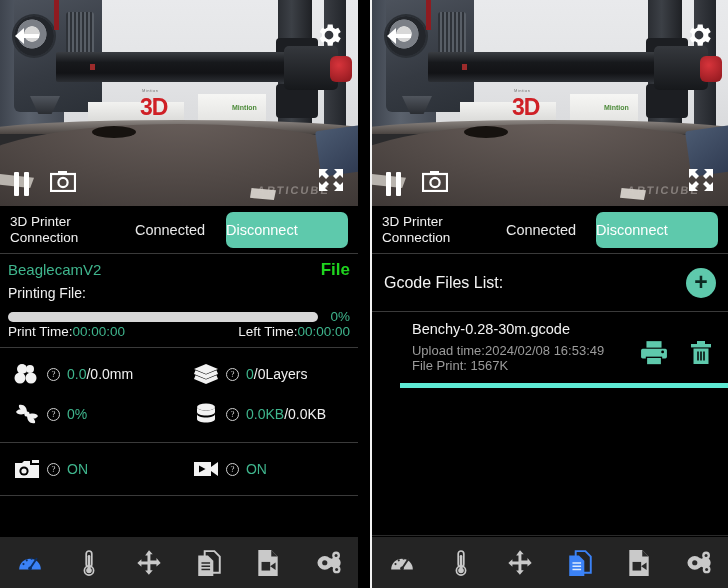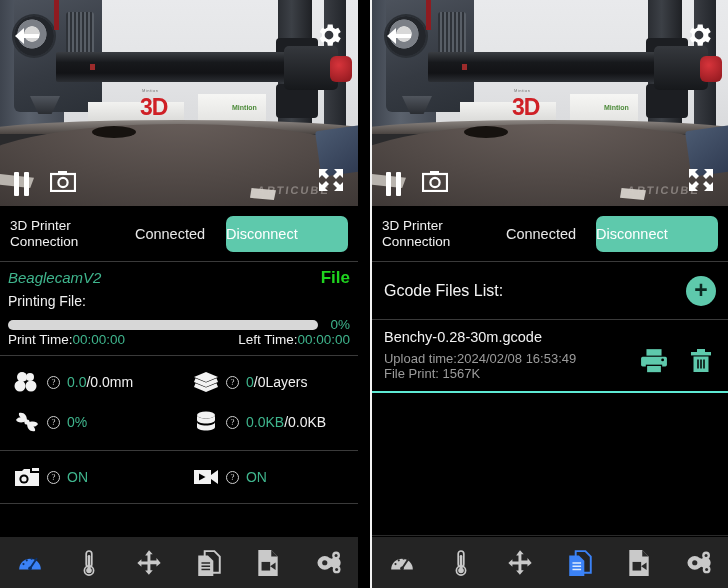--- a/index.html
+++ b/index.html
@@ -148,41 +148,41 @@
   
   .cam-ctl { position:absolute; color:#fff; }
   .ctl-pause { left:14px; bottom:10px; width:18px; height:24px; display:flex; gap:5px; }
   .ctl-pause i { display:block; width:5px; height:24px; background:#fff; border-radius:1px; }
   .ctl-snap { left:50px; bottom:10px; }
   .ctl-full { right:14px; bottom:10px; }
 
   
   .conn {
     display:flex; align-items:center;
-    height:56px; padding:16px 10px; background:#000;
+    height:48px; padding:16px 10px; background:#000;
     border-bottom:1px solid #3a3a3a;
   }
   .conn-title {
     color:#f1f1f1; font-size:13.5px; line-height:16px;
     width:104px; flex:none;
   }
   .conn-status { color:#e8e8e8; font-size:14.5px; flex:1; text-align:center; }
   .btn-disconnect {
     background:#5ec9ac; color:#fff; font-size:14.5px;
     border:none; border-radius:7px;
     padding:10px 0; width:122px; text-align:left;
     cursor:pointer;
   }
 
   
   .info {
     padding:6px 8px 8px 8px; border-bottom:1px solid #3a3a3a;
   }
   .info-row1 { display:flex; justify-content:space-between; align-items:baseline; }
-  .dev-name { color:#3fb58d; font-size:15px;font-style:italic; }
+  .dev-name { color:#3fb58d; font-size:15px; }
   .dev-state { color:#1fd31f; font-size:17px; font-weight:bold; }
   .printing-file { color:#f0f0f0; font-size:14px; margin-top:5px; }
   .prog-row { display:flex; align-items:center; gap:6px; margin-top:8px; }
   .prog-track {
     flex:1; height:10px; border-radius:6px;
     background:#d7d7d7;
   }
   .prog-pct { color:#3fb58d; font-size:13.5px; width:26px; text-align:right; }
   .times { display:flex; justify-content:space-between; }
   .times span { color:#f0f0f0; font-size:13.5px; }
@@ -216,22 +216,23 @@
   }
   .gcode-head h2 { color:#f4f4f4; font-size:16px; font-weight:normal; }
   .add-btn {
     width:30px; height:30px; border-radius:50%;
     background:#5ec9ac; color:#0b2a22;
     display:flex; align-items:center; justify-content:center;
     font-size:23px; line-height:23px; cursor:pointer; font-weight:bold;
   }
   .file-item {
     padding:9px 24px 10px 12px;
-    border-bottom:2px solid #5eead4;
+    border-bottom:5px solid #5eead4;
     position:relative;
+    margin-left:28px;
   }
   .file-name { color:#f2f2f2; font-size:14.5px; }
   .file-meta { color:#9b9b9b; font-size:13px; line-height:15px; margin-top:6px; }
   .file-actions {
     position:absolute; right:14px; top:28px;
     display:flex; gap:20px; align-items:center;
   }
   .file-actions .act { color:#5ec9ac; cursor:pointer; }
   .list-empty { flex:1; border-bottom:1px solid #2a2a2a; background:#000; }
 

